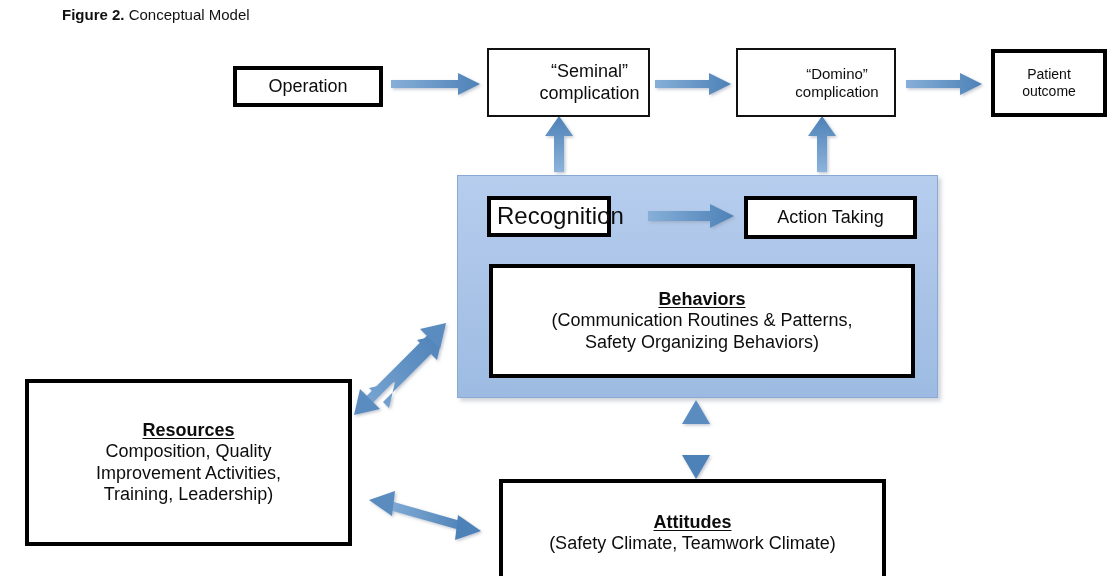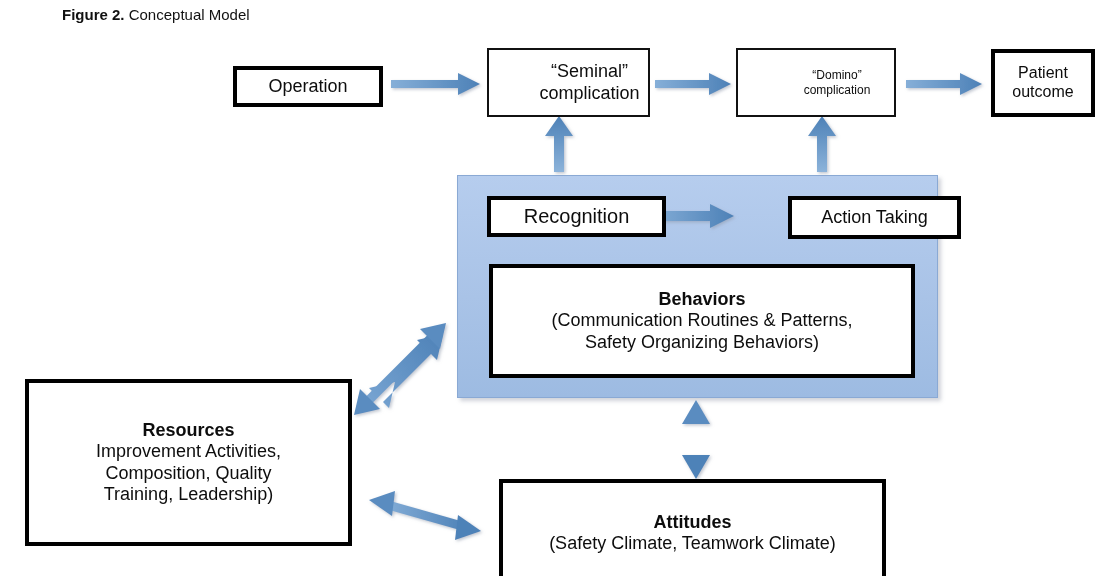--- a/index.html
+++ b/index.html
@@ -51,20 +51,21 @@
     line-height: 1.18;
   }
   .box-thick { border: 4px solid #000000; }
   .box-thin  { border: 2px solid #111111; padding-left: 42px; }
 
   .box .lines { width: 100%; padding: 0 6px; box-sizing: border-box; }
   .box .ln { display: block; }
   .box .ttl {
     display: block;
     font-weight: bold;
+    text-decoration: underline;
     text-underline-offset: 2px;
   }
 
   
   .blue-panel {
     position: absolute;
     left: 443px;
     top: 175px;
     width: 481px;
     height: 223px;
@@ -166,59 +167,59 @@
     </span>
   </div>
 
   <div class="box box-thin" style="left:473px; top:48px; width:163px; height:69px; font-size:18px;">
     <span class="lines">
       <span class="ln">“Seminal”</span>
       <span class="ln">complication</span>
     </span>
   </div>
 
-  <div class="box box-thin" style="left:722px; top:48px; width:160px; height:69px; font-size:12px;">
+  <div class="box box-thin" style="left:722px; top:48px; width:160px; height:69px; font-size:15px;">
     <span class="lines">
       <span class="ln">“Domino”</span>
       <span class="ln">complication</span>
     </span>
   </div>
 
-  <div class="box box-thick" style="left:977px; top:49px; width:104px; height:68px; font-size:16px;">
+  <div class="box box-thick" style="left:977px; top:49px; width:116px; height:68px; font-size:14px;">
     <span class="lines">
       <span class="ln">Patient</span>
       <span class="ln">outcome</span>
     </span>
   </div>
 
-  <div class="box box-thick" style="left:473px; top:196px; width:179px; height:41px; font-size:20px;">
+  <div class="box box-thick" style="left:473px; top:196px; width:124px; height:41px; font-size:24px;">
     <span class="lines">
       <span class="ln">Recognition</span>
     </span>
   </div>
 
-  <div class="box box-thick" style="left:730px; top:196px; width:173px; height:43px; font-size:18px;margin-left:44px;">
+  <div class="box box-thick" style="left:730px; top:196px; width:173px; height:43px; font-size:18px;">
     <span class="lines">
       <span class="ln">Action Taking</span>
     </span>
   </div>
 
   <div class="box box-thick" style="left:475px; top:264px; width:426px; height:114px; font-size:18px;">
     <span class="lines">
       <span class="ttl">Behaviors</span>
       <span class="ln">(Communication Routines &amp; Patterns,</span>
       <span class="ln">Safety Organizing Behaviors)</span>
     </span>
   </div>
 
   <div class="box box-thick" style="left:11px; top:379px; width:327px; height:167px; font-size:18px;">
     <span class="lines">
       <span class="ttl">Resources</span>
+      <span class="ln">Composition, Quality</span>
       <span class="ln">Improvement Activities,</span>
-      <span class="ln">Composition, Quality</span>
       <span class="ln">Training, Leadership)</span>
     </span>
   </div>
 
   <div class="box box-thick" style="left:485px; top:479px; width:387px; height:108px; font-size:18px;">
     <span class="lines">
       <span class="ttl">Attitudes</span>
       <span class="ln">(Safety Climate, Teamwork Climate)</span>
     </span>
   </div>

